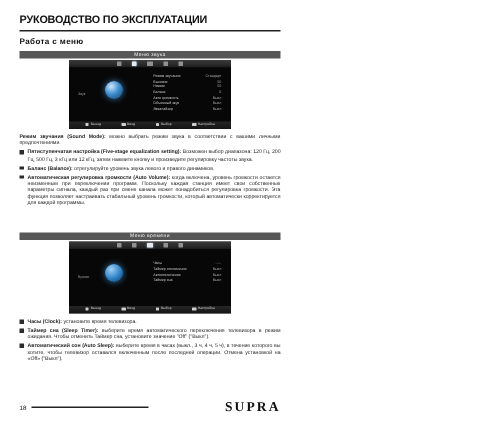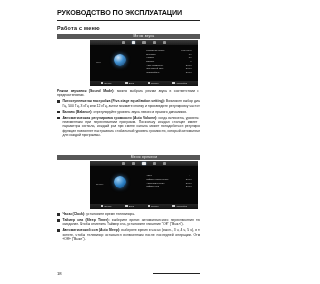--- a/index.html
+++ b/index.html
@@ -9,21 +9,20 @@
     font-family:"Liberation Sans", sans-serif;
     color:#1a1a1a;
     overflow:hidden;
     position:relative;
   }
   .page{
     position:relative;
     width:200px;height:284px;
     box-sizing:border-box;
     padding:0;
-    margin-left:44px;
   }
   
   .doc-header{
     position:absolute;
     left:13px;top:8px;right:13px;
   }
   .doc-title{
     font-size:7.2px;
     font-weight:bold;
     letter-spacing:-0.1px;
@@ -355,15 +354,16 @@
       <b>Таймер сна (Sleep Timer):</b><span> выберите время автоматического переключения телевизора в режим ожидания. Чтобы отменить Таймер сна, установите значение "Off" ("Выкл").</span>
     </div>
     <div class="bullet">
       <b>Автоматический сон (Auto Sleep):</b><span> выберите время в часах (выкл., 3 ч, 4 ч, 5 ч), в течение которого вы хотите, чтобы телевизор оставался включенным после последней операции. Отмена установкой на «Off» ("Выкл").</span>
     </div>
   </div>
 
   <div class="foot">
     <div class="pageno">18</div>
     <div class="foot-rule"></div>
+    <div class="brand">SUPRA</div>
   </div>
 
 </div>
 
 </body></html>

